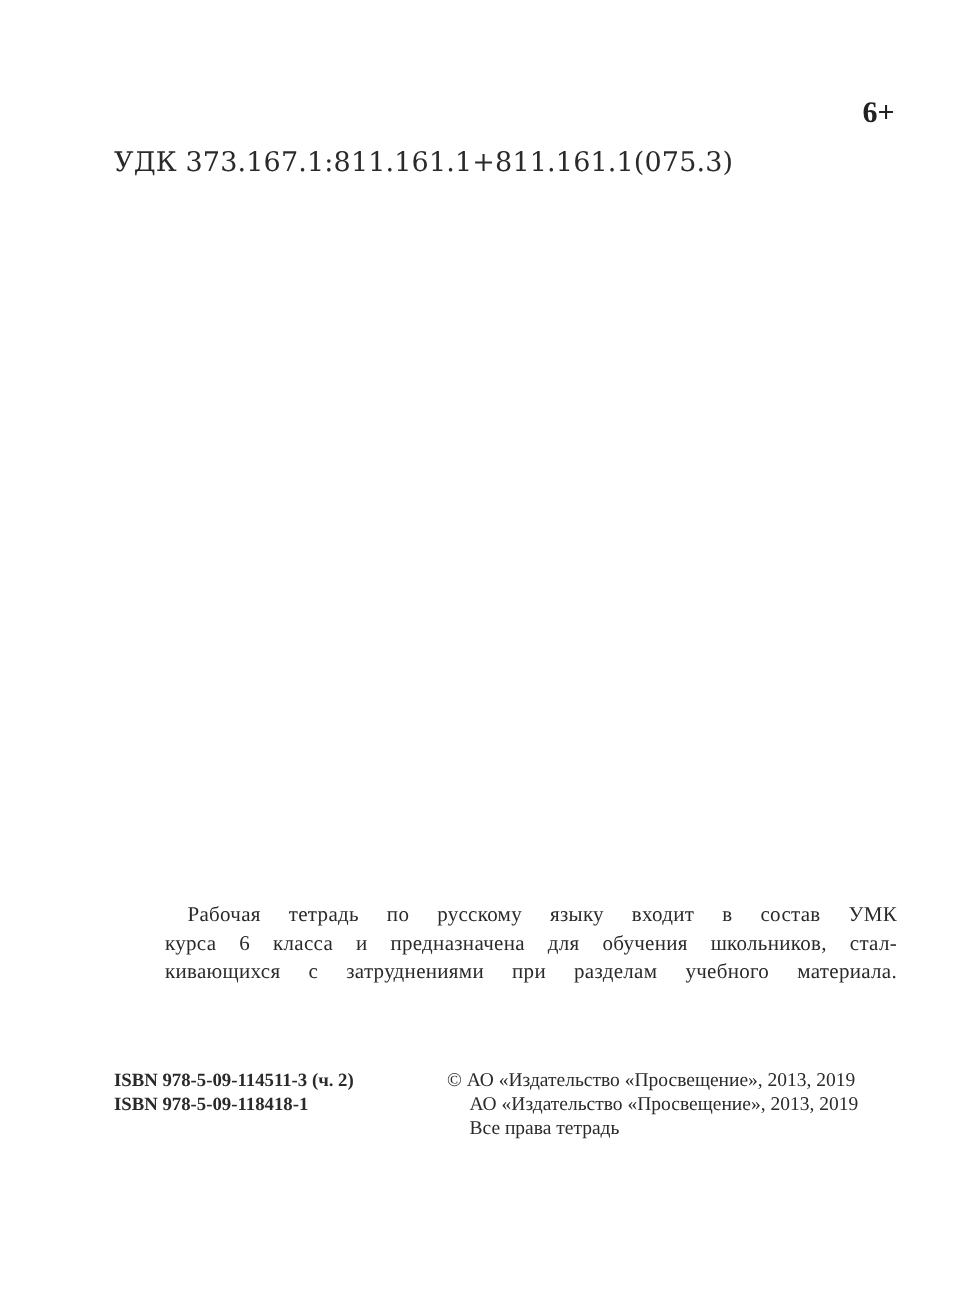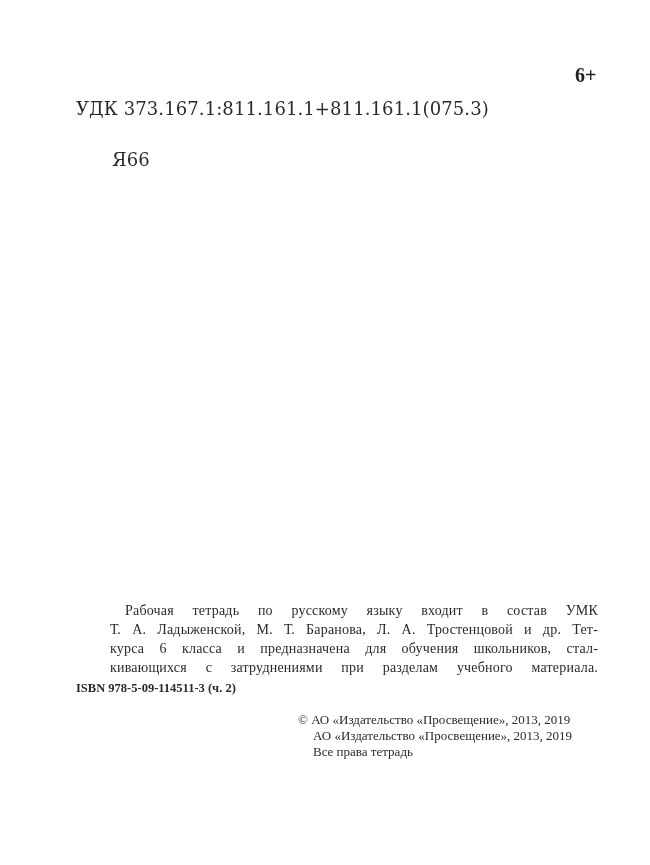--- a/index.html
+++ b/index.html
@@ -7,44 +7,43 @@
          font-family: "DejaVu Serif", "Liberation Serif", serif; color: #2a2a2a; }
   .abs { position: absolute; }
   .udk { left: 76px; top: 66px; font-size: 18px; line-height: 17px; white-space: pre; letter-spacing: 0.1px; }
   .udk .row { display: block; }
   .udk .indent { padding-left: 36px; }
   .age { left: 575px; top: 64px; font-size: 20px; font-weight: bold; font-family: "Liberation Serif", serif; color: #222; }
   .annotation { left: 110px; top: 602px; width: 488px; font-size: 14px; line-height: 18.9px;
                 text-align: justify; text-align-last: justify; font-family: "Liberation Serif", serif; letter-spacing: 0.2px; }
   .annotation .line { display: block; text-align: justify; text-align-last: justify; }
   .annotation .first { text-indent: 15px; }
-  .isbn { left: 76px; top: 680px; font-size: 12.5px; line-height: 16px; font-weight: bold; font-family: "Liberation Serif", serif; }
+  .isbn { left: 76px; top: 712px; font-size: 12.5px; line-height: 16px; font-weight: bold; font-family: "Liberation Serif", serif; }
   .isbn .row { display: block; }
   .copy { left: 298px; top: 712px; font-size: 13px; line-height: 16px; font-family: "Liberation Serif", serif; }
   .copy .row { display: block; white-space: nowrap; }
   .copy .pad { padding-left: 15px; }
 </style>
 </head>
 <body>
 
 <div class="abs udk">
   <span class="row">УДК 373.167.1:811.161.1+811.161.1(075.3)</span>
-  <span class="row indent">Я66</span>
 </div>
 
 <div class="abs age">6+</div>
 
 <div class="abs annotation">
   <span class="line first">Рабочая тетрадь по русскому языку входит в состав УМК</span>
-  <span class="line">Т. А. Ладыженской, М. Т. Баранова, Л. А. Тростенцовой и др. Тет-</span>
   <span class="line">курса 6 класса и предназначена для обучения школьников, стал-</span>
   <span class="line">кивающихся с затруднениями при разделам учебного материала.</span>
 </div>
 
 <div class="abs isbn">
   <span class="row">ISBN 978-5-09-114511-3 (ч. 2)</span>
+  <span class="row">ISBN 978-5-09-118418-1</span>
 </div>
 
 <div class="abs copy">
   <span class="row">© АО «Издательство «Просвещение», 2013, 2019</span>
   <span class="row pad">АО «Издательство «Просвещение», 2013, 2019</span>
   <span class="row pad">Все права тетрадь</span>
 </div>
 
 </body></html>

